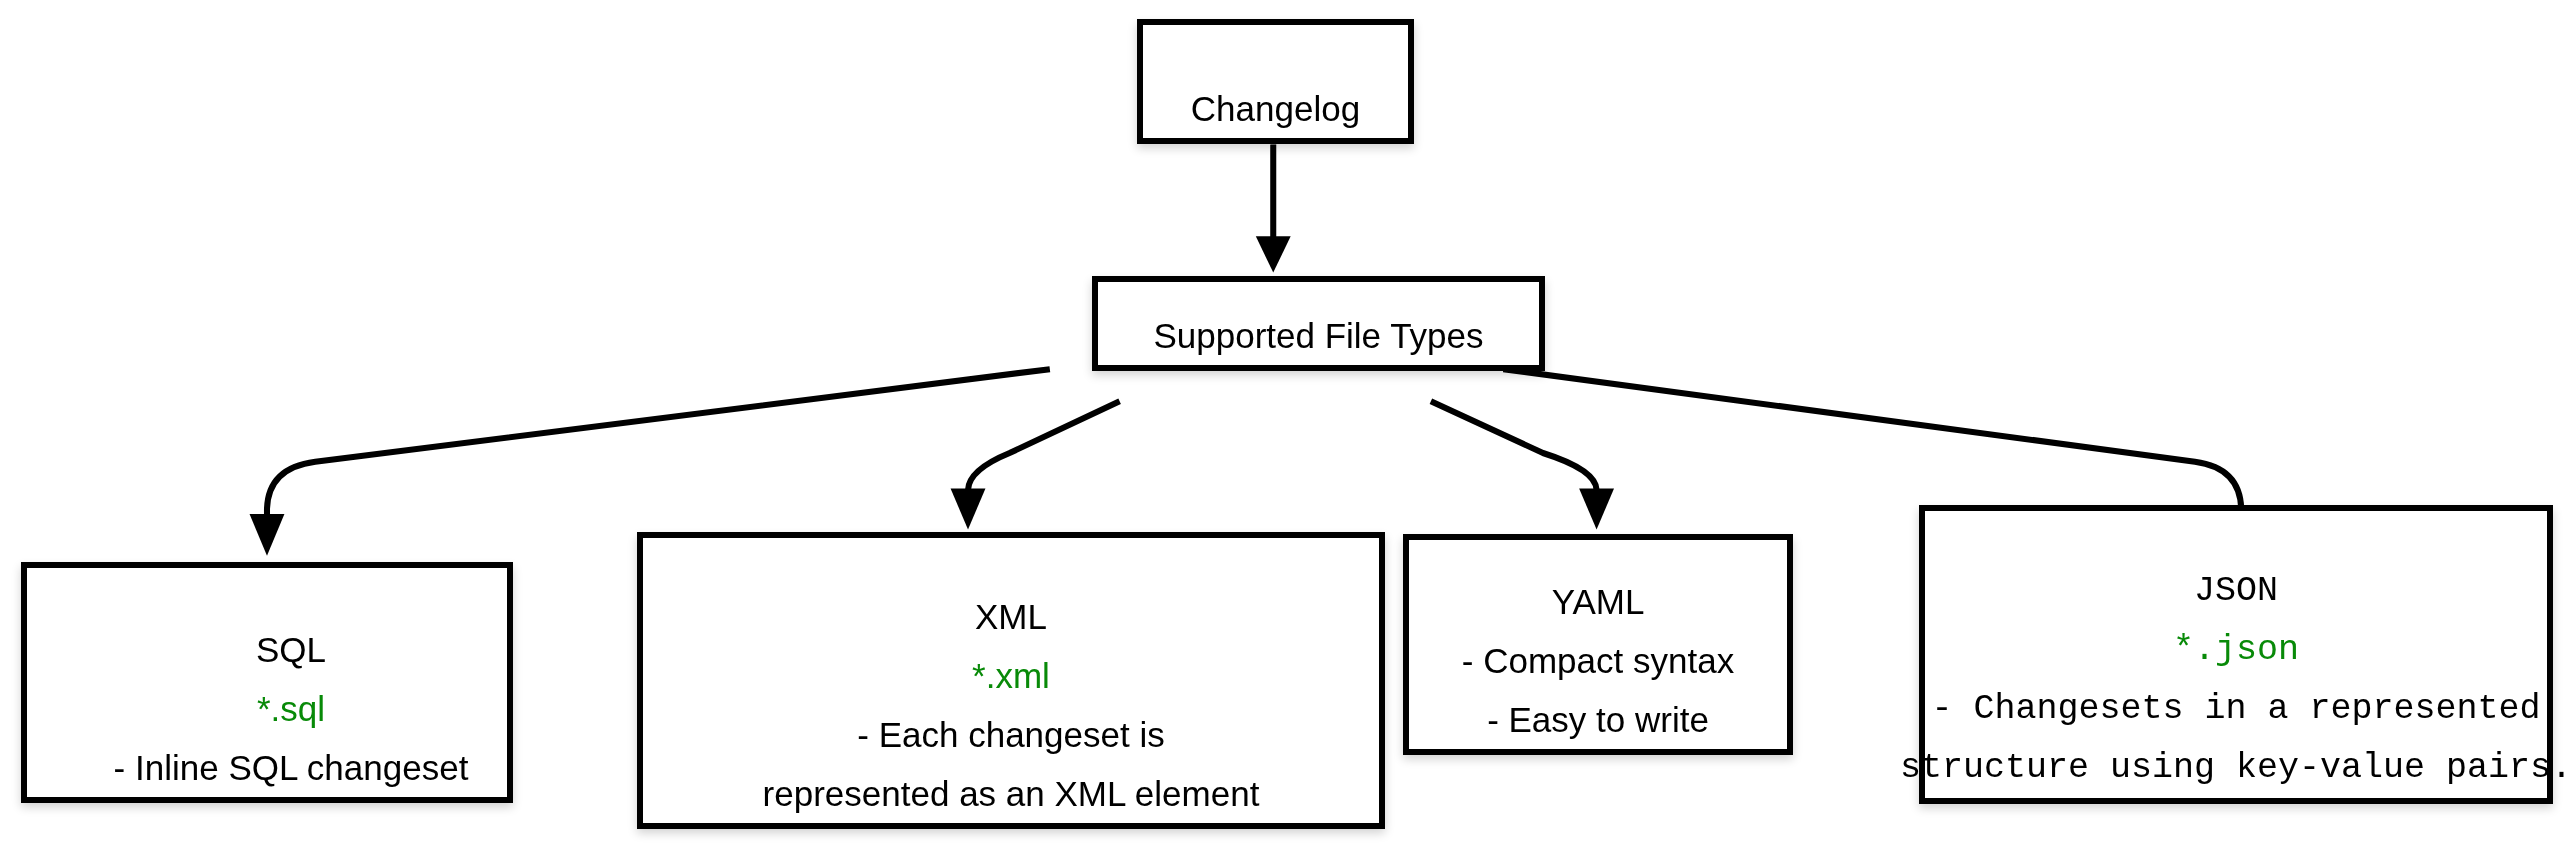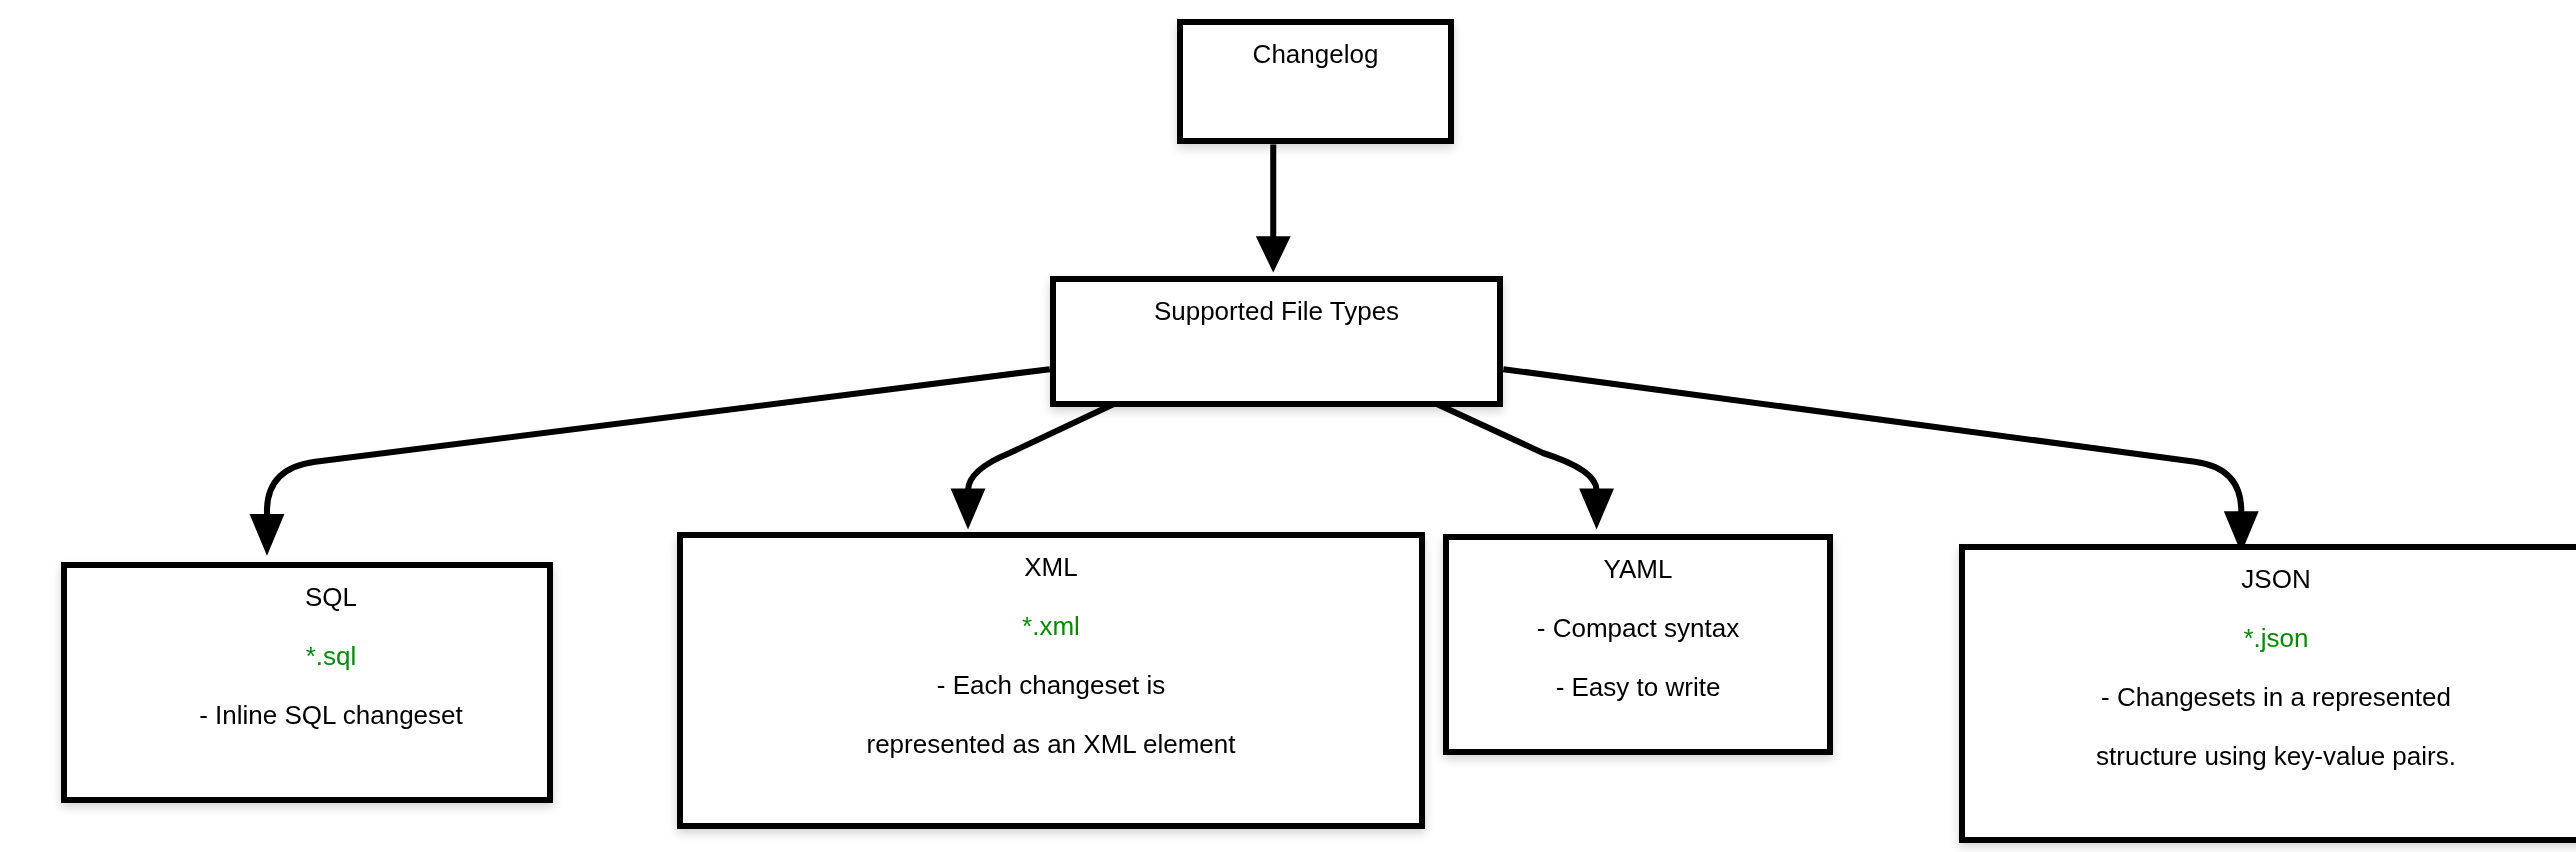--- a/index.html
+++ b/index.html
@@ -20,41 +20,40 @@
   svg.wires path{fill:none;stroke:var(--ink);stroke-width:9;}
   svg.wires polygon{fill:var(--ink);stroke:none;}
   .node{
     position:absolute;
     box-sizing:border-box;
     background:var(--fill);
     border:6px solid var(--ink);
     display:flex;
     flex-direction:column;
     align-items:center;
-    justify-content:flex-start;
+    justify-content:flex-end;
     text-align:center;
     color:var(--ink);
-    font-size:26px;
+    font-size:35px;
     box-shadow:0 4.7px 9.4px rgba(0,0,0,0.18);
-    margin-left:40px;
   }
   .node .line{
     display:block;
     line-height:59px;
     height:59px;
     white-space:nowrap;
   }
   .node .pattern{color:var(--green);}
   
   #node-changelog{left:1137px;top:19px;width:277px;height:125px;}
-  #node-sft{left:1010px;top:276px;width:453px;height:131px;}
+  #node-sft{left:1092px;top:276px;width:453px;height:95px;}
   #node-sql{left:21px;top:562px;width:492px;height:241px;padding-left:48px;}
   #node-xml{left:637px;top:532px;width:748px;height:297px;}
   #node-yaml{left:1403px;top:534px;width:390px;height:221px;}
-  #node-json{left:1919px;top:544px;width:634px;height:299px;}
+  #node-json{left:1919px;top:505px;width:634px;height:299px;font-family:Liberation Mono, monospace;}
 </style>
 </head>
 <body>
 
 <div id="canvas">
 
   <svg class="wires" viewBox="0 0 3840 1271">
     <g>
       <path d="M 1898 215 L 1898 356"></path>
       <polygon points="1872,352 1924,352 1898,406"></polygon>

